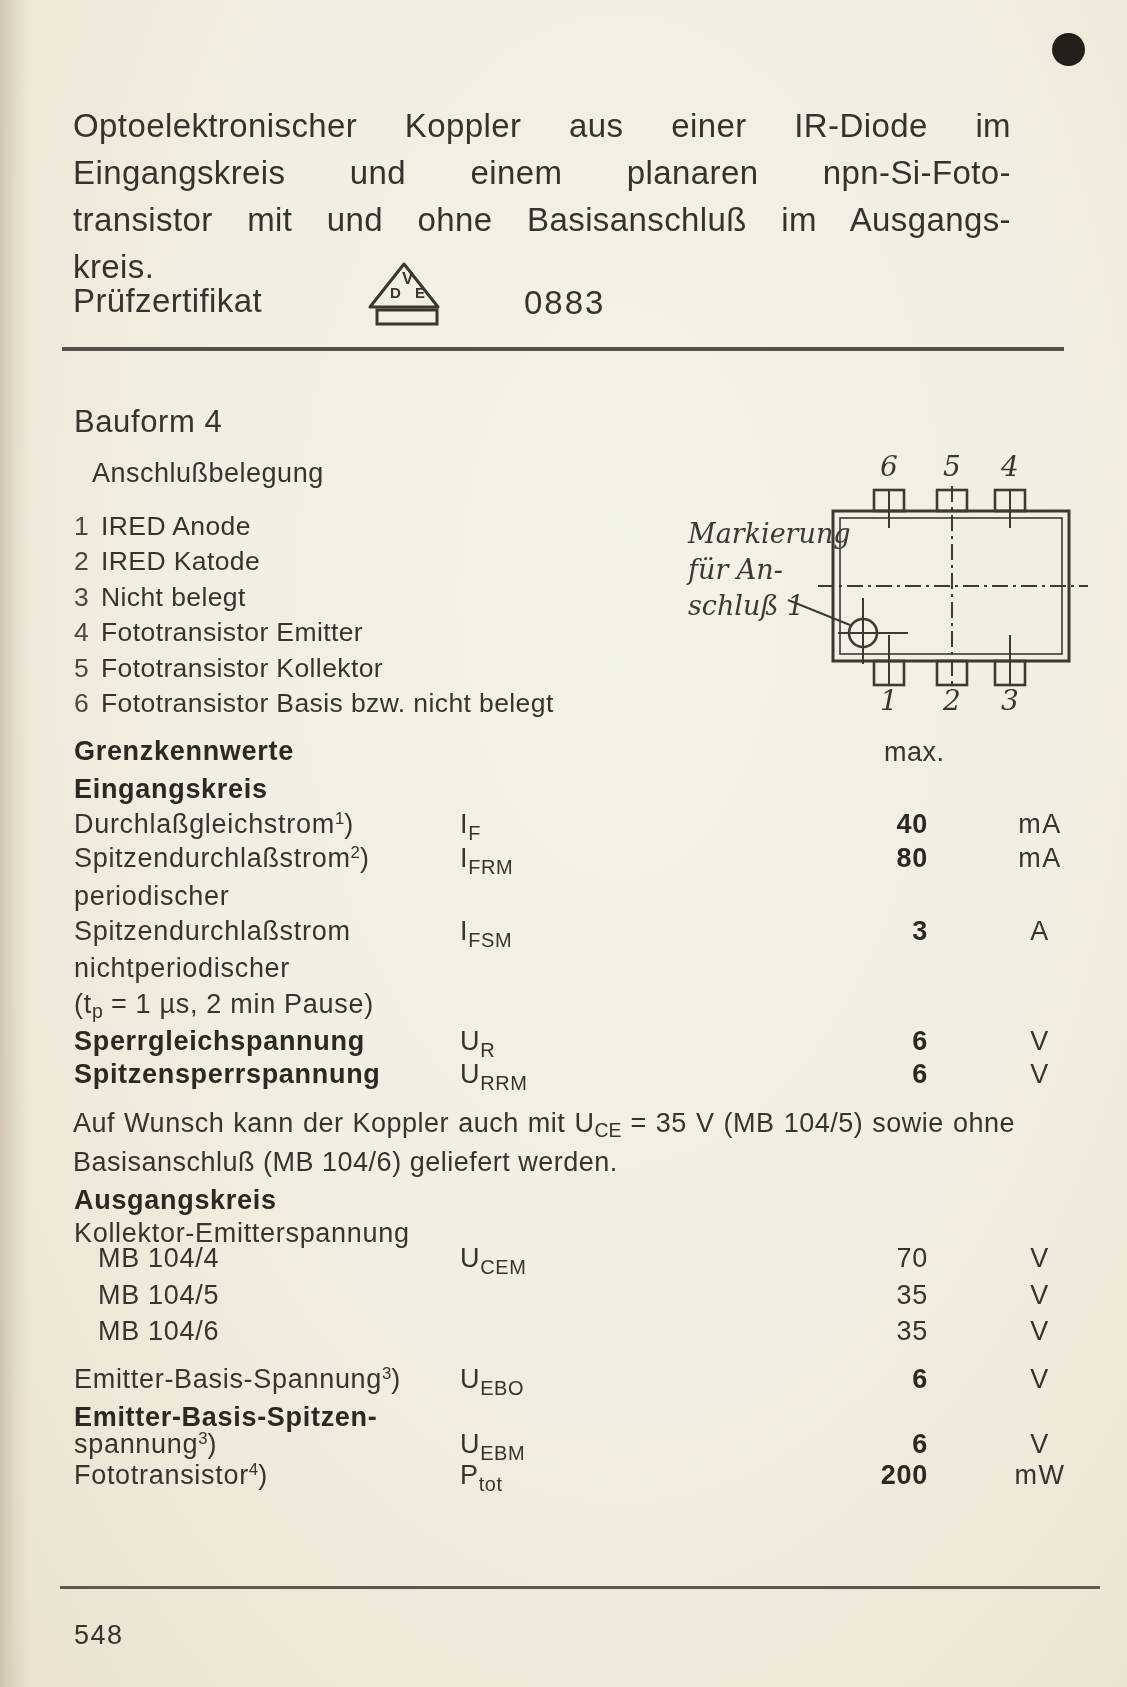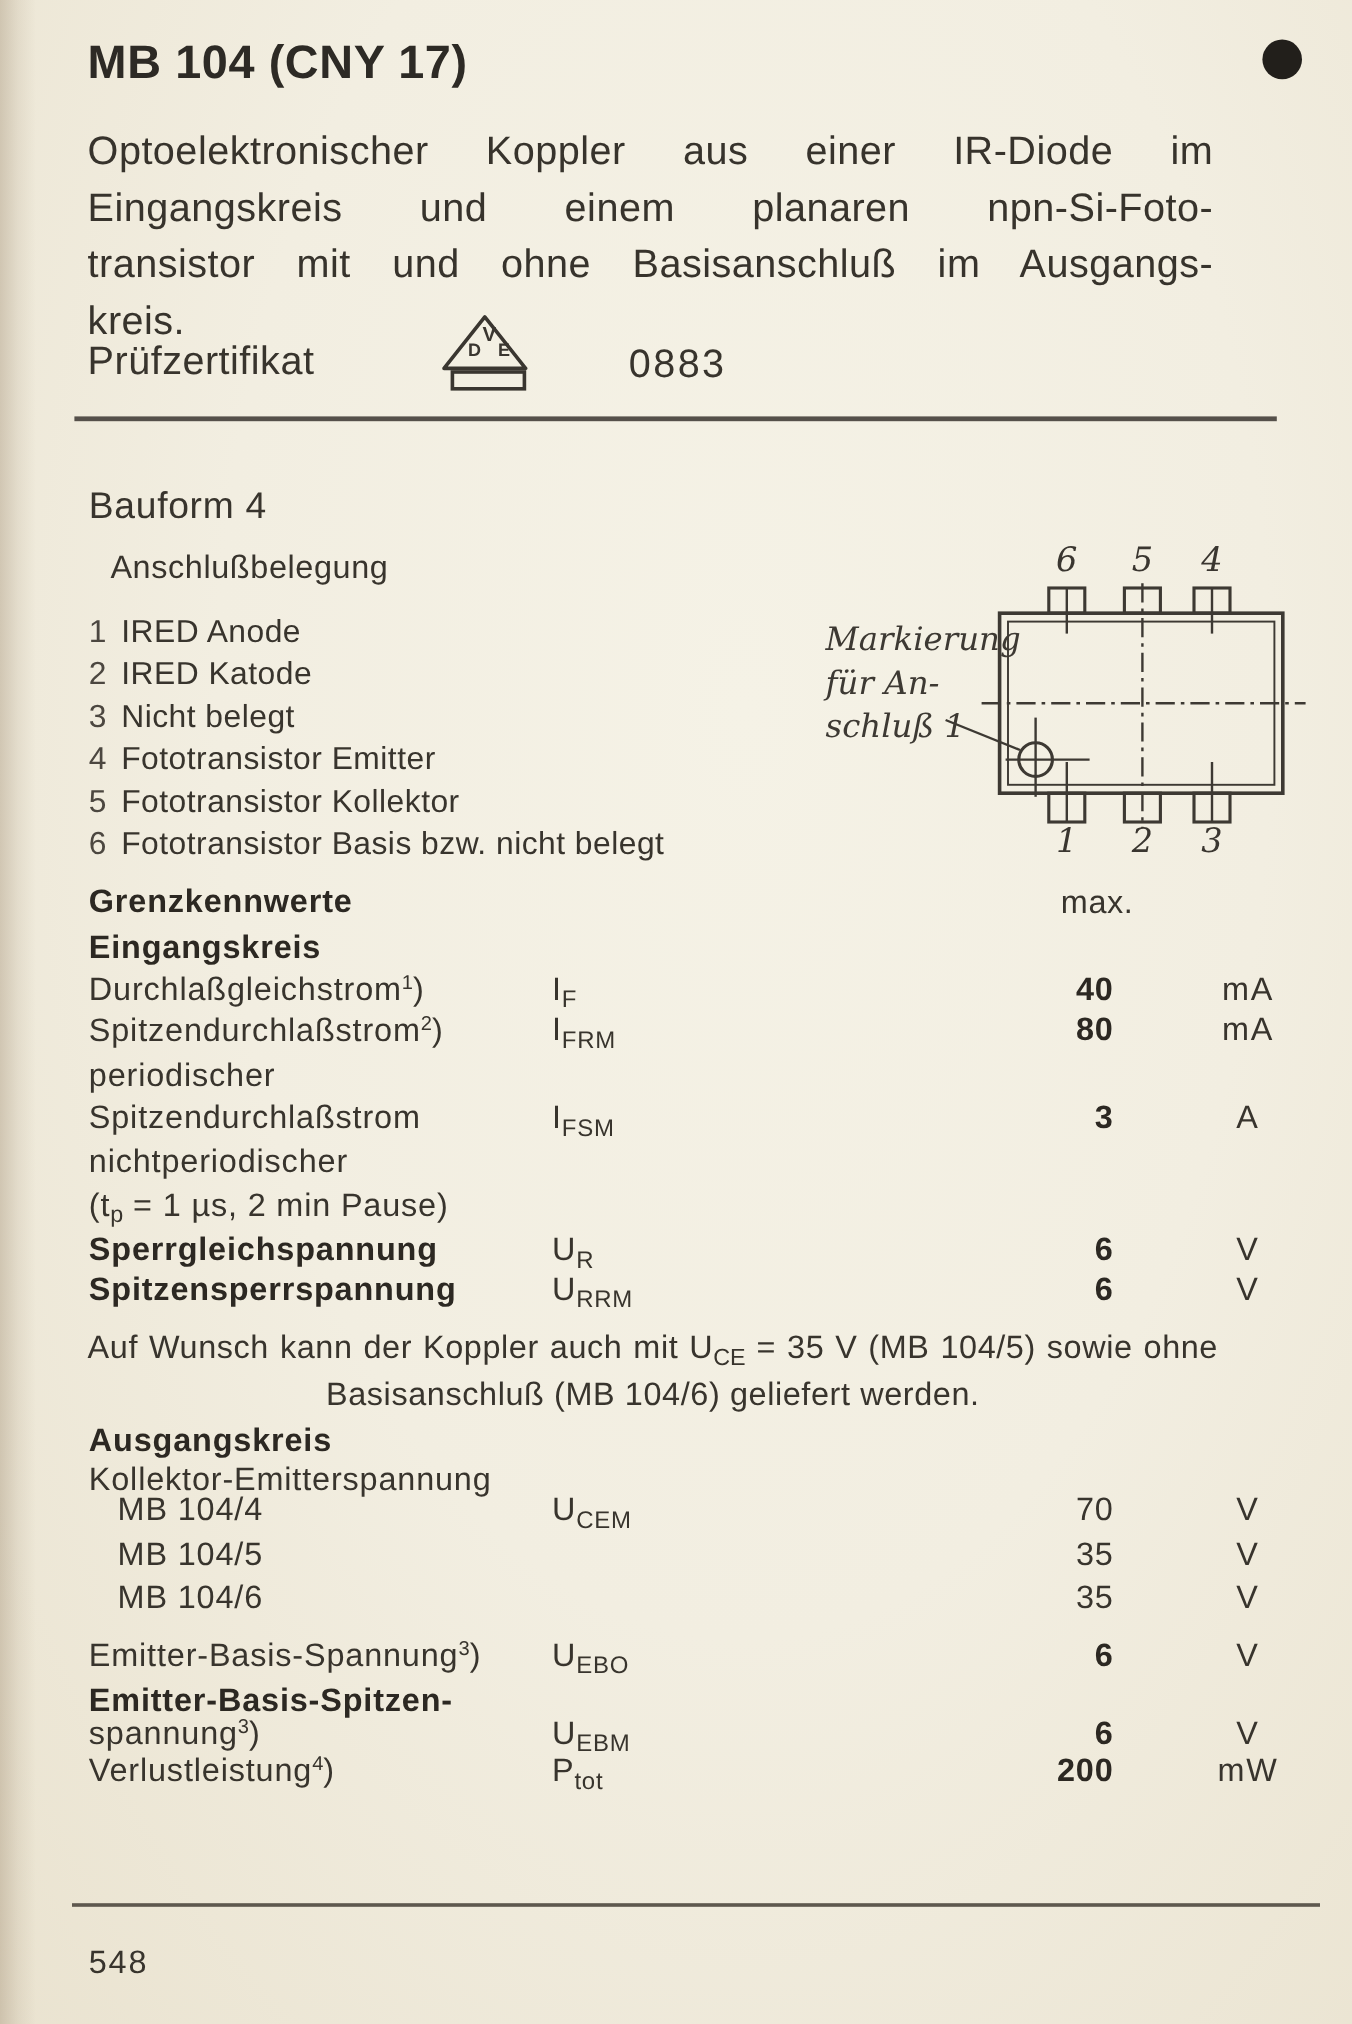--- a/index.html
+++ b/index.html
@@ -44,32 +44,31 @@
   .t-label.indent { left:98px; }
   .t-label.b { font-weight:700; color:#2c2822; }
   .t-sym { position:absolute; left:460px; white-space:nowrap; }
   .ss { font-size:0.74em; vertical-align:-0.33em; letter-spacing:0.6px; }
   .t-val { position:absolute; left:800px; width:128px; text-align:right; }
   .t-val.b { font-weight:700; color:#2c2822; }
   .t-unit { position:absolute; left:988px; width:104px; text-align:center; letter-spacing:1.5px; }
   sup.fn { font-size:0.62em; vertical-align:0.55em; letter-spacing:0; }
   sub.inl { font-size:0.72em; vertical-align:-0.28em; letter-spacing:0; }
 
-  .note-line { position:absolute; left:73px; width:942px; font-size:27px; letter-spacing:0.5px;text-align:center; }
+  .note-line { position:absolute; left:73px; width:942px; font-size:27px; letter-spacing:0.5px; }
   .note-line.just { text-align:justify; text-align-last:justify; }
 
   .page-number { position:absolute; left:74px; top:1620px; font-size:27px; letter-spacing:1.5px; }
 </style>
 </head>
 <body>
 
 <div class="page">
   <div class="edge-shadow"></div>
 
-  <div class="page-title">MB 104 (CNY 17)</div>
   <div class="reg-dot"></div>
 
   <div id="desc">
       <div class="desc-line just" style="top: 106px;">Optoelektronischer Koppler aus einer IR-Diode im</div>
       <div class="desc-line just" style="top: 153px;">Eingangskreis und einem planaren npn-Si-Foto-</div>
       <div class="desc-line just" style="top: 200px;">transistor mit und ohne Basisanschluß im Ausgangs-</div>
       <div class="desc-line" style="top: 247px;">kreis.</div>
     </div>
 
   <div class="cert-label">Prüfzertifikat</div>
@@ -221,21 +220,21 @@
       <div class="t-row" style="top: 1402px;">
         <span class="t-label b"><span>Emitter-Basis-Spitzen-</span></span>
       </div>
       <div class="t-row" style="top: 1429px;">
         <span class="t-label"><span>spannung</span><sup class="fn">3</sup><span>)</span></span>
         <span class="t-sym"><span>U</span><span class="ss">EBM</span></span>
         <span class="t-val b">6</span>
         <span class="t-unit">V</span>
       </div>
       <div class="t-row" style="top: 1460px;">
-        <span class="t-label"><span>Verlustleistung</span><sup class="fn">4</sup><span>)</span></span>
+        <span class="t-label"><span>Fototransistor</span><sup class="fn">4</sup><span>)</span></span>
         <span class="t-sym"><span>P</span><span class="ss">tot</span></span>
         <span class="t-val b">200</span>
         <span class="t-unit">mW</span>
       </div>
     </div>
 
   <div class="rule-bottom"></div>
   <div class="page-number">548</div>
 </div>
 

